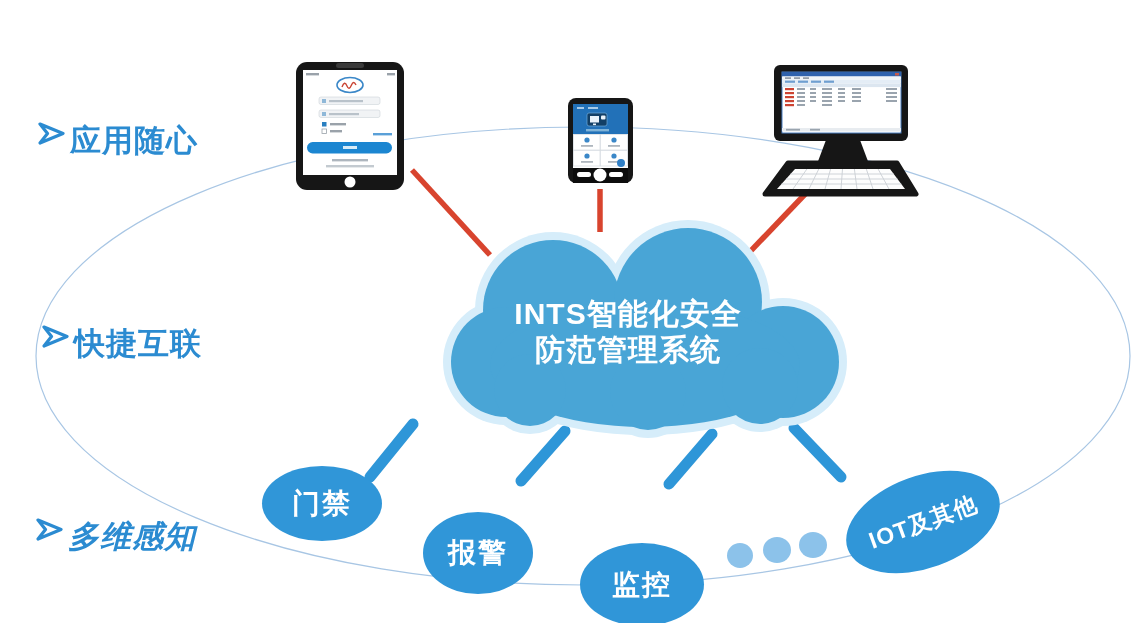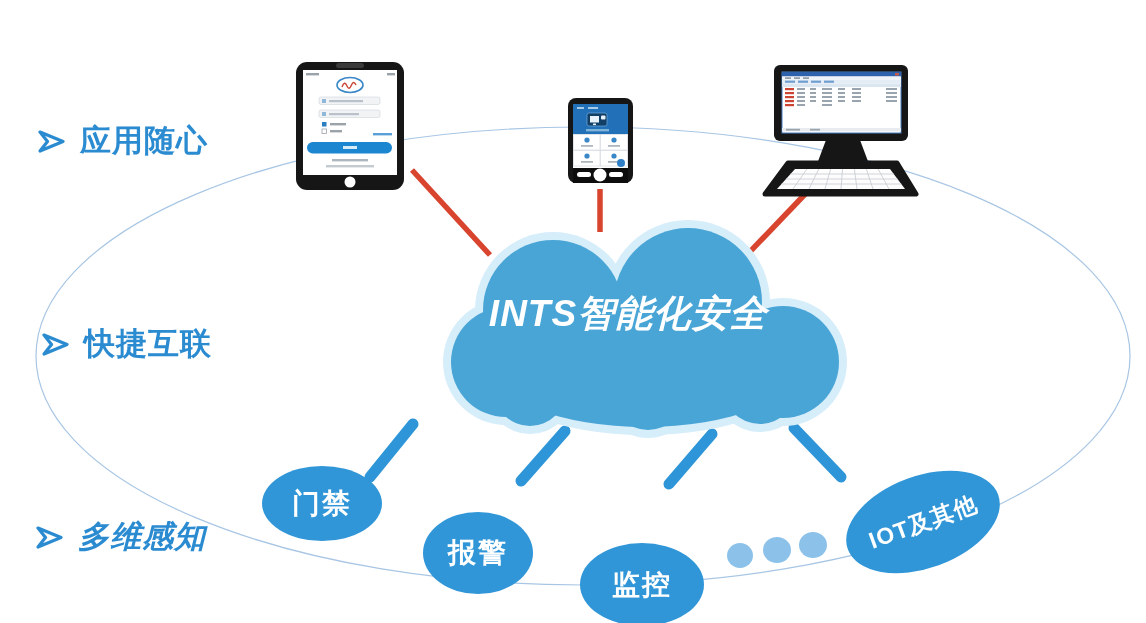--- a/index.html
+++ b/index.html
@@ -1,23 +1,23 @@
 <!DOCTYPE html>
 <html><head>
 <meta charset="utf-8">
 <style>
   html,body{margin:0;padding:0;background:#fff;}
   #canvas{position:relative;width:1146px;height:623px;background:#fff;overflow:hidden;
           font-family:"Liberation Sans","DejaVu Sans",sans-serif;}
   #art{position:absolute;left:0;top:0;width:1146px;height:623px;}
-  .lbl{position:absolute;display:flex;align-items:center;gap:15px;
+  .lbl{position:absolute;display:flex;gap:5px;
        color:#2b8bd1;font-weight:bold;font-size:31px;letter-spacing:1px;white-space:nowrap;}
   .lbl .arrow{display:block;}
   .cloud-text{position:absolute;left:438px;top:296px;width:380px;text-align:center;
-       color:#ffffff;font-weight:bold;font-size:37px;line-height:36px;letter-spacing:1px;font-style:italic;}
+       color:#ffffff;font-weight:bold;font-size:30px;line-height:36px;letter-spacing:1px;}
   .node{position:absolute;border-radius:50%;background:#3096d8;color:#fff;
        display:flex;align-items:center;justify-content:center;font-weight:bold;
        font-size:28px;letter-spacing:2px;}
   .node.iot{transform:rotate(-20deg);font-size:23px;letter-spacing:1px;}
   .dot{position:absolute;border-radius:50%;background:#8cc2ea;}
 </style>
 </head>
 <body>
 
 <div id="canvas">
@@ -231,20 +231,21 @@
   </div>
   <div class="lbl" style="left:36px;top:516px;font-style:italic;">
     <svg class="arrow" width="27" height="27" viewBox="0 0 27 27">
       <path d="M2 4 L25 13.5 L2 23 L9.5 13.5 Z" fill="#ffffff" stroke="#2b8bd1" stroke-width="3.2" stroke-linejoin="round"></path>
     </svg>
     <span>多维感知</span>
   </div>
 
   <div class="cloud-text">
     <div>INTS智能化安全</div>
+    <div>防范管理系统</div>
   </div>
 
   <div class="node" style="left:262px;top:466px;width:120px;height:75px;">
     <span>门禁</span>
   </div>
   <div class="node" style="left:423px;top:512px;width:110px;height:82px;font-family:Liberation Serif, serif;">
     <span>报警</span>
   </div>
   <div class="node" style="left:580px;top:543px;width:124px;height:83px;">
     <span>监控</span>

